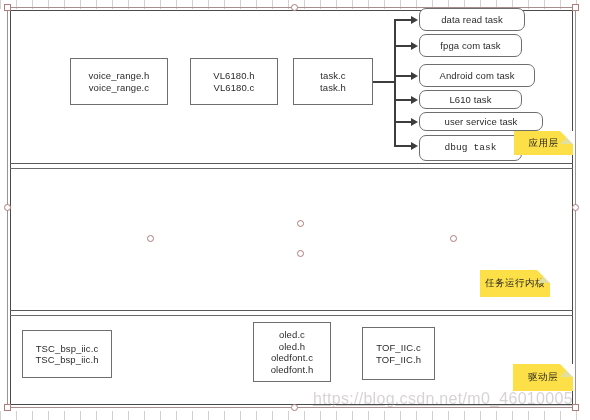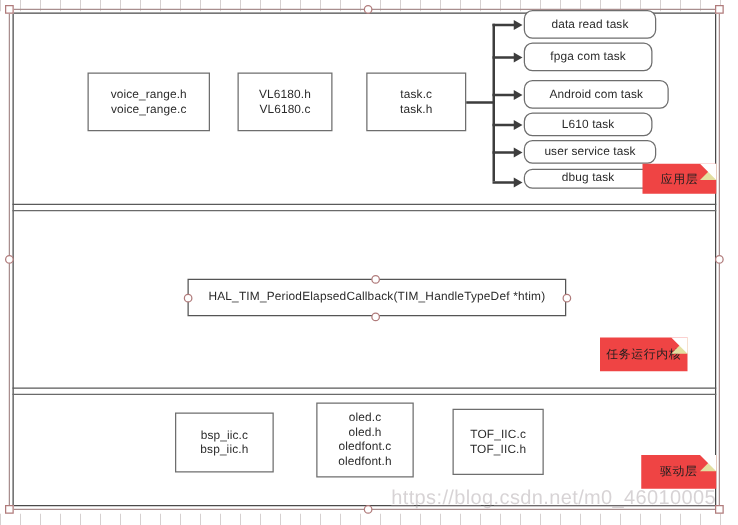--- a/index.html
+++ b/index.html
@@ -133,21 +133,21 @@
     width: 0;
     height: 0;
     border-top: 4px solid transparent;
     border-bottom: 4px solid transparent;
     border-left: 7px solid #3d3d3d;
   }
 
   
   .note {
     position: absolute;
-    background: #ef4444;
+    background: #fde047;
     color: #1f1f1f;
     font-size: 9.5px;
     display: flex;
     align-items: center;
     justify-content: center;
     box-sizing: border-box;
     letter-spacing: 0.5px;
   }
   .note .fold {
     position: absolute;
@@ -190,21 +190,21 @@
 
   <div class="divider" style="top:163px;"></div>
   <div class="divider second" style="top:168px;"></div>
 
   <div class="divider" style="top:310px;"></div>
   <div class="divider second" style="top:315px;"></div>
 
   <div class="box" style="left:70px; top:58px; width:98px; height:47px;">voice_range.h
 voice_range.c</div>
 
-  <div class="box" style="left:190px; top:58px; width:76px; height:47px;">VL6180.h
+  <div class="box" style="left:190px; top:58px; width:88px; height:47px;">VL6180.h
 VL6180.c</div>
 
   <div class="box" style="left:293px; top:58px; width:80px; height:47px;">task.c
 task.h</div>
 
   <div class="conn h" style="left:373px; top:81px; width:22px;"></div>
   <div class="conn v" style="left:394px; top:19px; height:126px;"></div>
 
   <div class="conn h" style="left:394px; top:19px; width:18px;"></div>
   <div class="arrow" style="left:411px; top:16px;"></div>
@@ -217,48 +217,47 @@
   <div class="conn h" style="left:394px; top:75px; width:18px;"></div>
   <div class="arrow" style="left:411px; top:72px;"></div>
   <div class="box rounded" style="left:419px; top:64px; width:116px; height:23px;">Android com task</div>
 
   <div class="conn h" style="left:394px; top:99px; width:18px;"></div>
   <div class="arrow" style="left:411px; top:96px;"></div>
   <div class="box rounded" style="left:419px; top:90px; width:103px; height:19px;">L610 task</div>
 
   <div class="conn h" style="left:394px; top:121px; width:18px;"></div>
   <div class="arrow" style="left:411px; top:118px;"></div>
-  <div class="box rounded" style="left:419px; top:112px; width:106px; height:19px;">user service task</div>
+  <div class="box rounded" style="left:419px; top:112px; width:124px; height:19px;">user service task</div>
 
   <div class="conn h" style="left:394px; top:145px; width:18px;"></div>
   <div class="arrow" style="left:411px; top:142px;"></div>
-  <div class="box rounded" style="left:419px; top:135px; width:103px; height:16px;">dbug task</div>
+  <div class="box rounded" style="left:419px; top:135px; width:103px; height:26px;font-family:Liberation Mono, monospace;">dbug task</div>
 
   <div class="note" style="left:514px; top:131px; width:59px; height:24px;">
     <span>应用层</span>
     <span class="fold-shadow"></span>
     <span class="fold"></span>
   </div>
 
-  <div class="box hal" style="left:150px; top:223px; width:303px; height:30px;">HAL_TIM_PeriodElapsedCallback(TIM_HandleTypeDef *htim)</div>
 
   <div class="handle circle" style="left:297px; top:220px;"></div>
   <div class="handle circle" style="left:297px; top:250px;"></div>
   <div class="handle circle" style="left:147px; top:235px;"></div>
   <div class="handle circle" style="left:450px; top:235px;"></div>
 
   <div class="note" style="left:480px; top:270px; width:70px; height:27px;">
     <span>任务运行内核</span>
     <span class="fold-shadow"></span>
     <span class="fold"></span>
   </div>
 
-
-  <div class="box" style="left:140px; top:330px; width:79px; height:48px;">bsp_iic.c
-bsp_iic.h</div>
+  <div class="box" style="left:22px; top:330px; width:90px; height:48px;">TSC_bsp_iic.c
+TSC_bsp_iic.h</div>
+
 
   <div class="box" style="left:253px; top:322px; width:78px; height:60px;">oled.c
 oled.h
 oledfont.c
 oledfont.h</div>
 
   <div class="box" style="left:362px; top:327px; width:73px; height:53px;">TOF_IIC.c
 TOF_IIC.h</div>
 
   <div class="note" style="left:513px; top:364px; width:60px; height:27px;">

